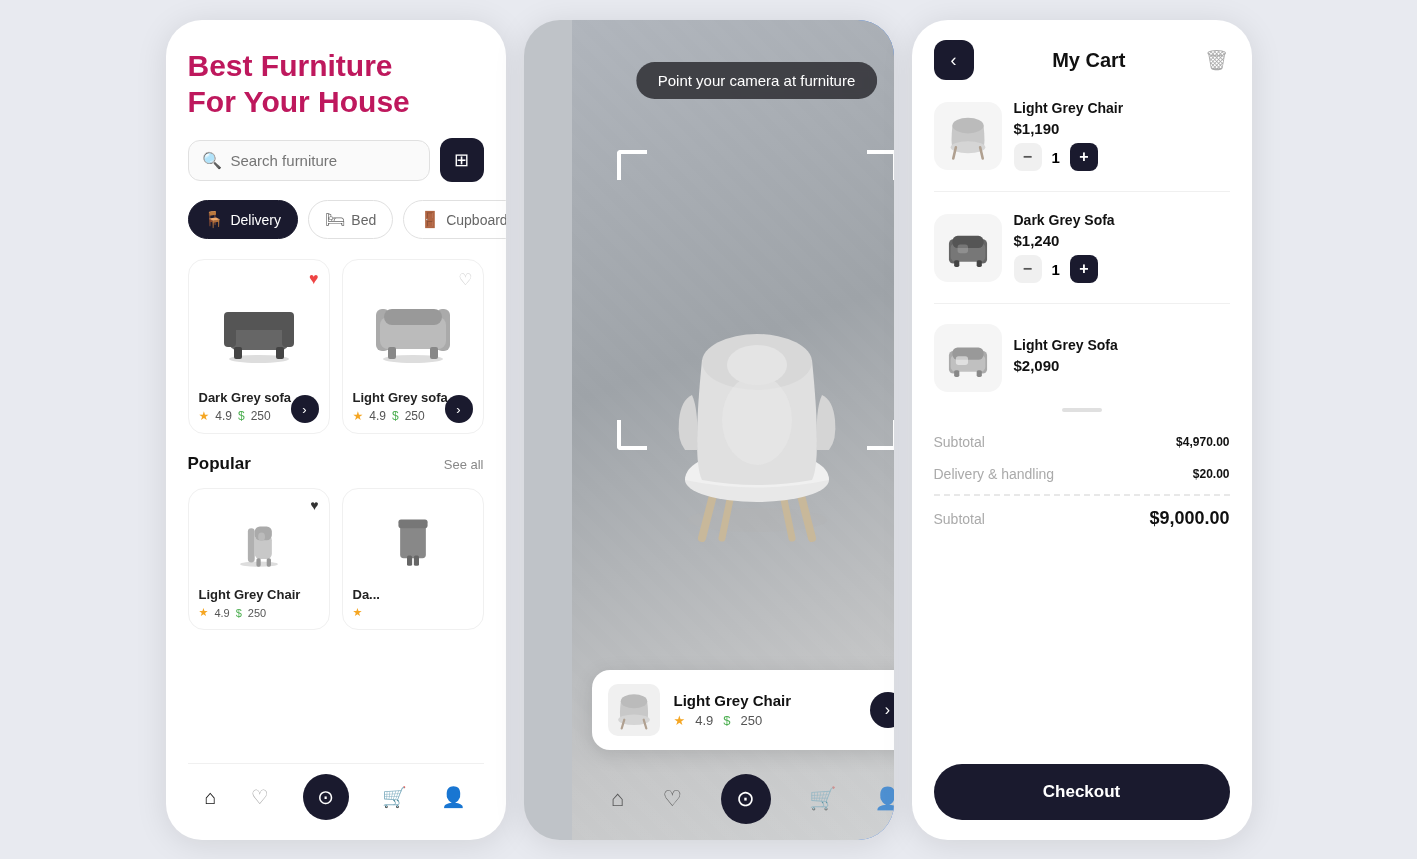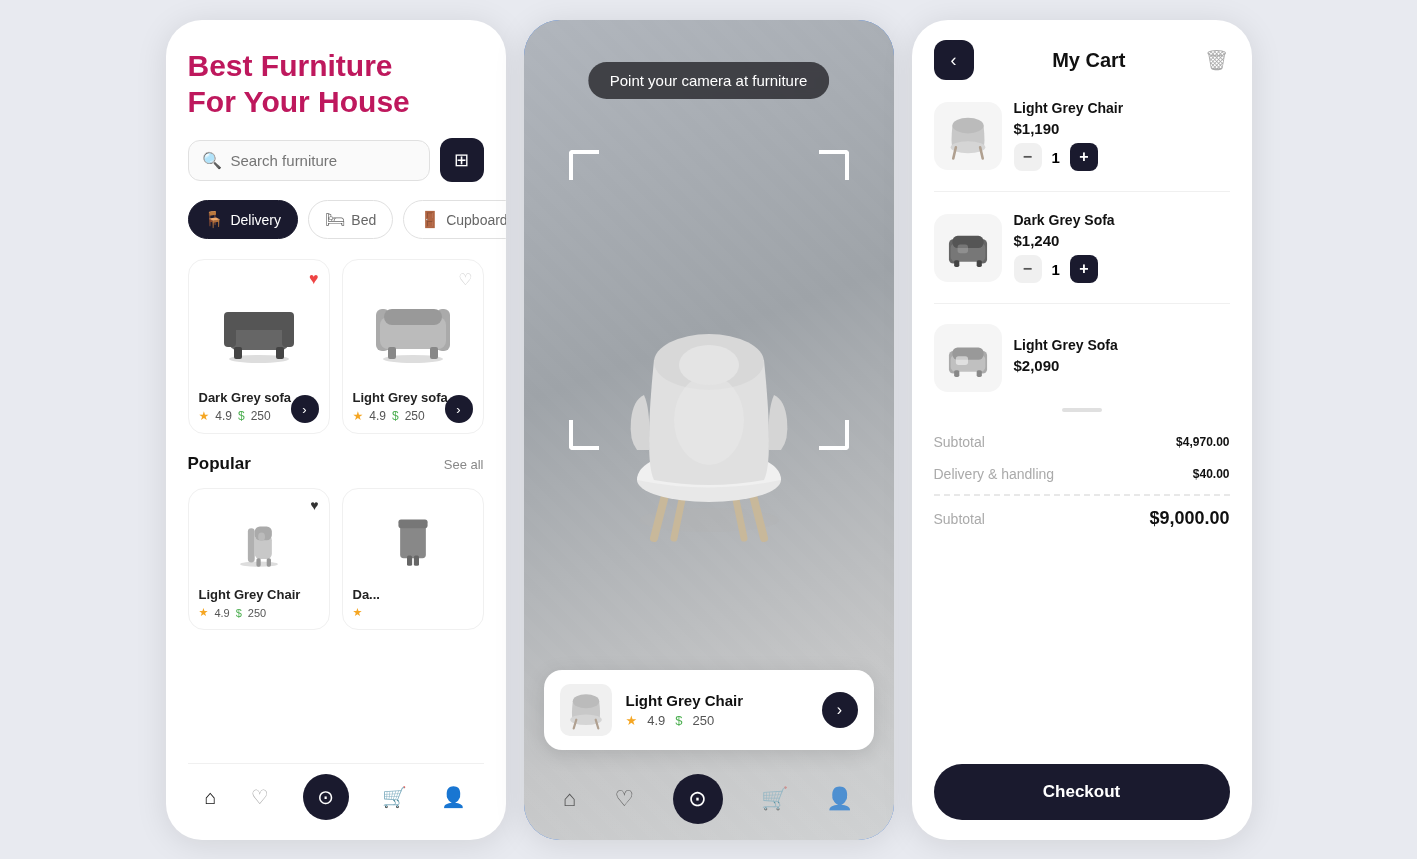--- a/index.html
+++ b/index.html
@@ -97,21 +97,21 @@
     }
     .p1-nav-icon { font-size: 20px; color: #aaa; cursor: pointer; }
     .p1-nav-icon.active { color: #111; }
     .p1-nav-center {
       background: #1a1a2e; color: #fff; border-radius: 50%;
       width: 46px; height: 46px; display: flex; align-items: center; justify-content: center;
       font-size: 20px; cursor: pointer;
     }
 
     
-    .p2-wrap { position: relative; width: 100%; height: 100%; background: #3b82f6; overflow: hidden; }
+    .p2-wrap { position: relative; width: 100%; height: 100%; background: #3b82f6; overflow: hidden; margin-left: 48px; }
     .p2-camera-bg {
       width: 100%; height: 100%;
       background: linear-gradient(160deg, #b0b5bc 0%, #9ea3a8 40%, #c5c6c7 80%, #d0d2d3 100%);
       position: absolute; top: 0; left: 0;
     }
     .p2-badge {
       position: absolute; top: 42px; left: 50%; transform: translateX(-50%);
       background: rgba(40,40,45,0.82); color: #fff; border-radius: 20px;
       padding: 10px 22px; font-size: 15px; white-space: nowrap; backdrop-filter: blur(4px);
     }
@@ -500,21 +500,21 @@
 
     <div class="p3-scroll-indicator"></div>
 
     <div class="p3-summary">
       <div class="p3-sum-row">
         <span class="p3-sum-label">Subtotal</span>
         <span class="p3-sum-value">$4,970.00</span>
       </div>
       <div class="p3-sum-row">
         <span class="p3-sum-label">Delivery &amp; handling</span>
-        <span class="p3-sum-value">$40.00</span>
+        <span class="p3-sum-value">$20.00</span>
       </div>
       <hr class="p3-sum-divider">
       <div class="p3-sum-row">
         <span class="p3-sum-total-label">Subtotal</span>
         <span class="p3-sum-total-value">$9,000.00</span>
       </div>
     </div>
 
     <div style="flex:1;"></div>
     <button class="p3-checkout-btn">Checkout</button>

